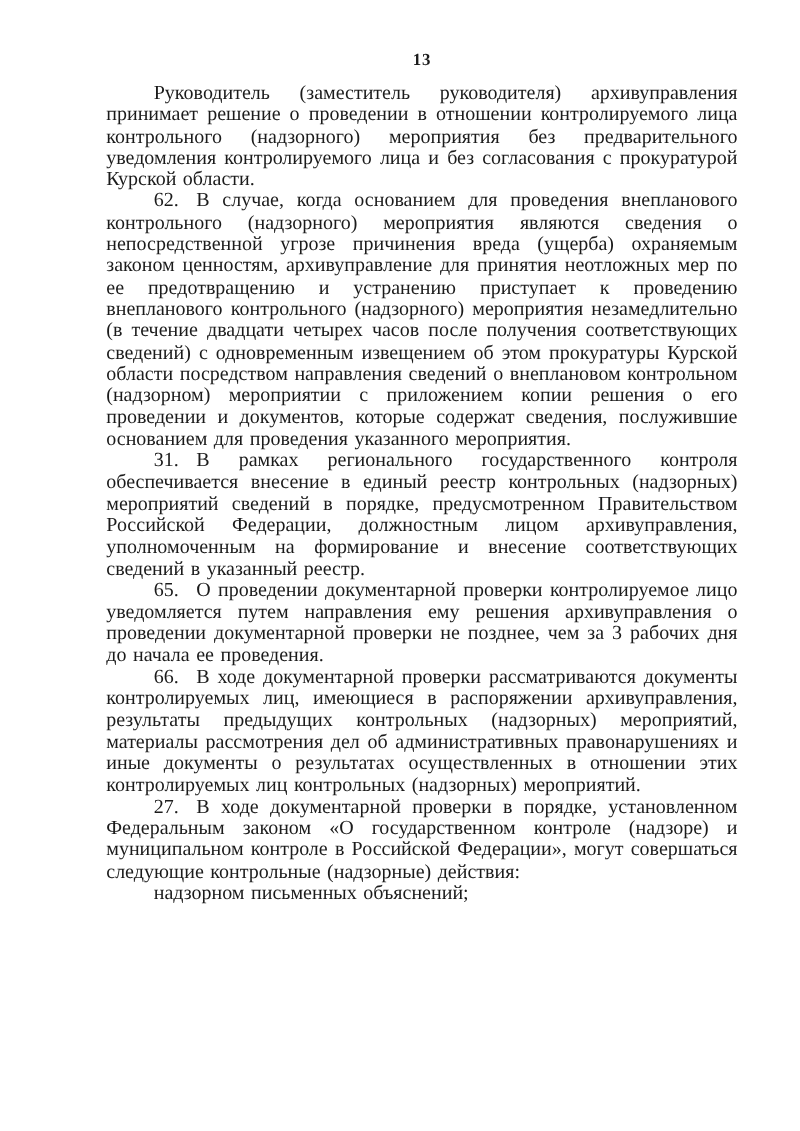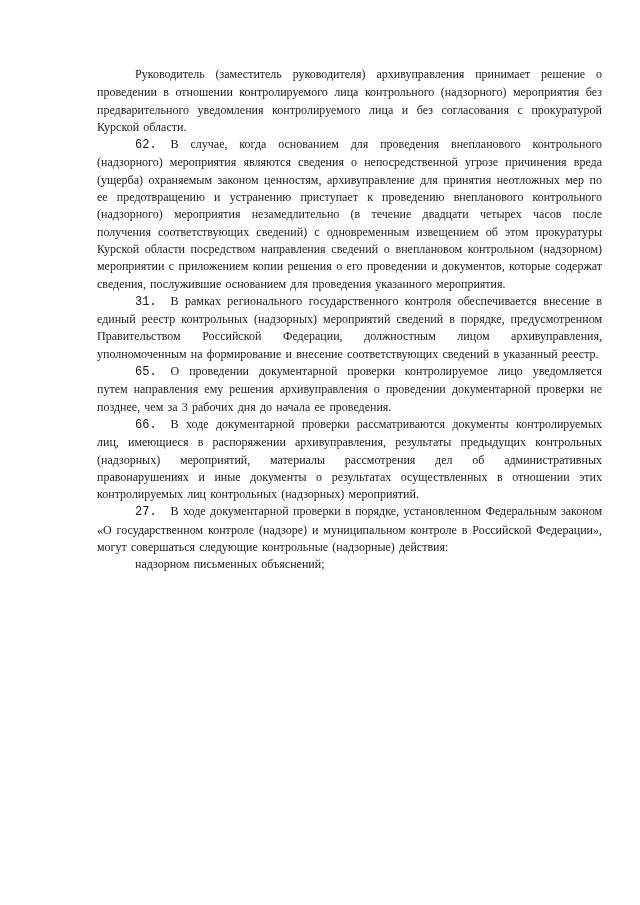--- a/index.html
+++ b/index.html
@@ -24,42 +24,41 @@
     text-align: center;
     font-size: 13.5px;
     font-weight: 600;
     letter-spacing: 0.5px;
   }
   .document-body {
     position: absolute;
     top: 66px;
     left: 85px;
     width: 505px;
-    font-size: 12px;
+    font-size: 16px;
     line-height: 17.3px;
-    margin-left: 12px;
   }
   .para {
     margin: 0;
     text-align: justify;
     text-indent: 38px;
     word-spacing: 1.2px;
   }
   .num {
     display: inline;
-    font-family: Liberation Mono, monospace;
   }
   .num:not(:empty) {
     margin-right: 14px;
   }
 </style>
 </head>
 <body>
 
 <div class="page">
+  <div class="page-number">13</div>
 
   <div class="document-body">
     <p class="para"><span class="num"></span><span>Руководитель (заместитель руководителя) архивуправления принимает решение о проведении в отношении контролируемого лица контрольного (надзорного) мероприятия без предварительного уведомления контролируемого лица и без согласования с прокуратурой Курской области.</span></p>
     <p class="para"><span class="num">62.</span><span>В случае, когда основанием для проведения внепланового контрольного (надзорного) мероприятия являются сведения о непосредственной угрозе причинения вреда (ущерба) охраняемым законом ценностям, архивуправление для принятия неотложных мер по ее предотвращению и устранению приступает к проведению внепланового контрольного (надзорного) мероприятия незамедлительно (в течение двадцати четырех часов после получения соответствующих сведений) с одновременным извещением об этом прокуратуры Курской области посредством направления сведений о внеплановом контрольном (надзорном) мероприятии с приложением копии решения о его проведении и документов, которые содержат сведения, послужившие основанием для проведения указанного мероприятия.</span></p>
     <p class="para"><span class="num">31.</span><span>В рамках регионального государственного контроля обеспечивается внесение в единый реестр контрольных (надзорных) мероприятий сведений в порядке, предусмотренном Правительством Российской Федерации, должностным лицом архивуправления, уполномоченным на формирование и внесение соответствующих сведений в указанный реестр.</span></p>
     <p class="para"><span class="num">65.</span><span>О проведении документарной проверки контролируемое лицо уведомляется путем направления ему решения архивуправления о проведении документарной проверки не позднее, чем за 3 рабочих дня до начала ее проведения.</span></p>
     <p class="para"><span class="num">66.</span><span>В ходе документарной проверки рассматриваются документы контролируемых лиц, имеющиеся в распоряжении архивуправления, результаты предыдущих контрольных (надзорных) мероприятий, материалы рассмотрения дел об административных правонарушениях и иные документы о результатах осуществленных в отношении этих контролируемых лиц контрольных (надзорных) мероприятий.</span></p>
     <p class="para"><span class="num">27.</span><span>В ходе документарной проверки в порядке, установленном Федеральным законом «О государственном контроле (надзоре) и муниципальном контроле в Российской Федерации», могут совершаться следующие контрольные (надзорные) действия:</span></p>
     <p class="para"><span class="num"></span><span>надзорном письменных объяснений;</span></p>
   </div>

